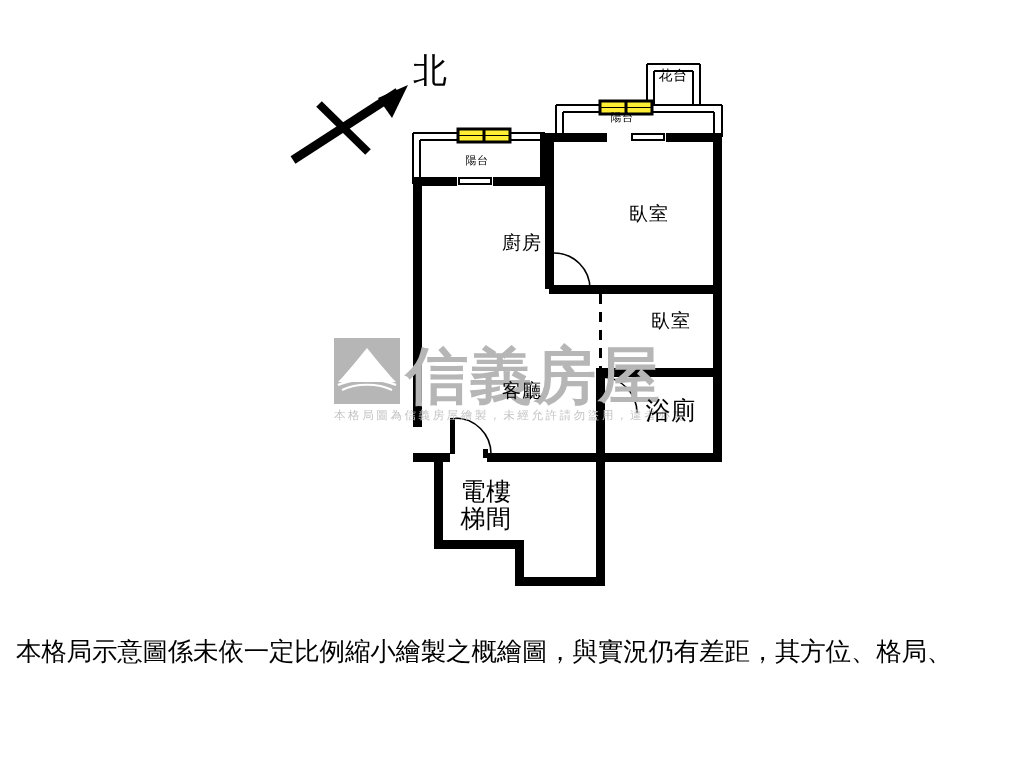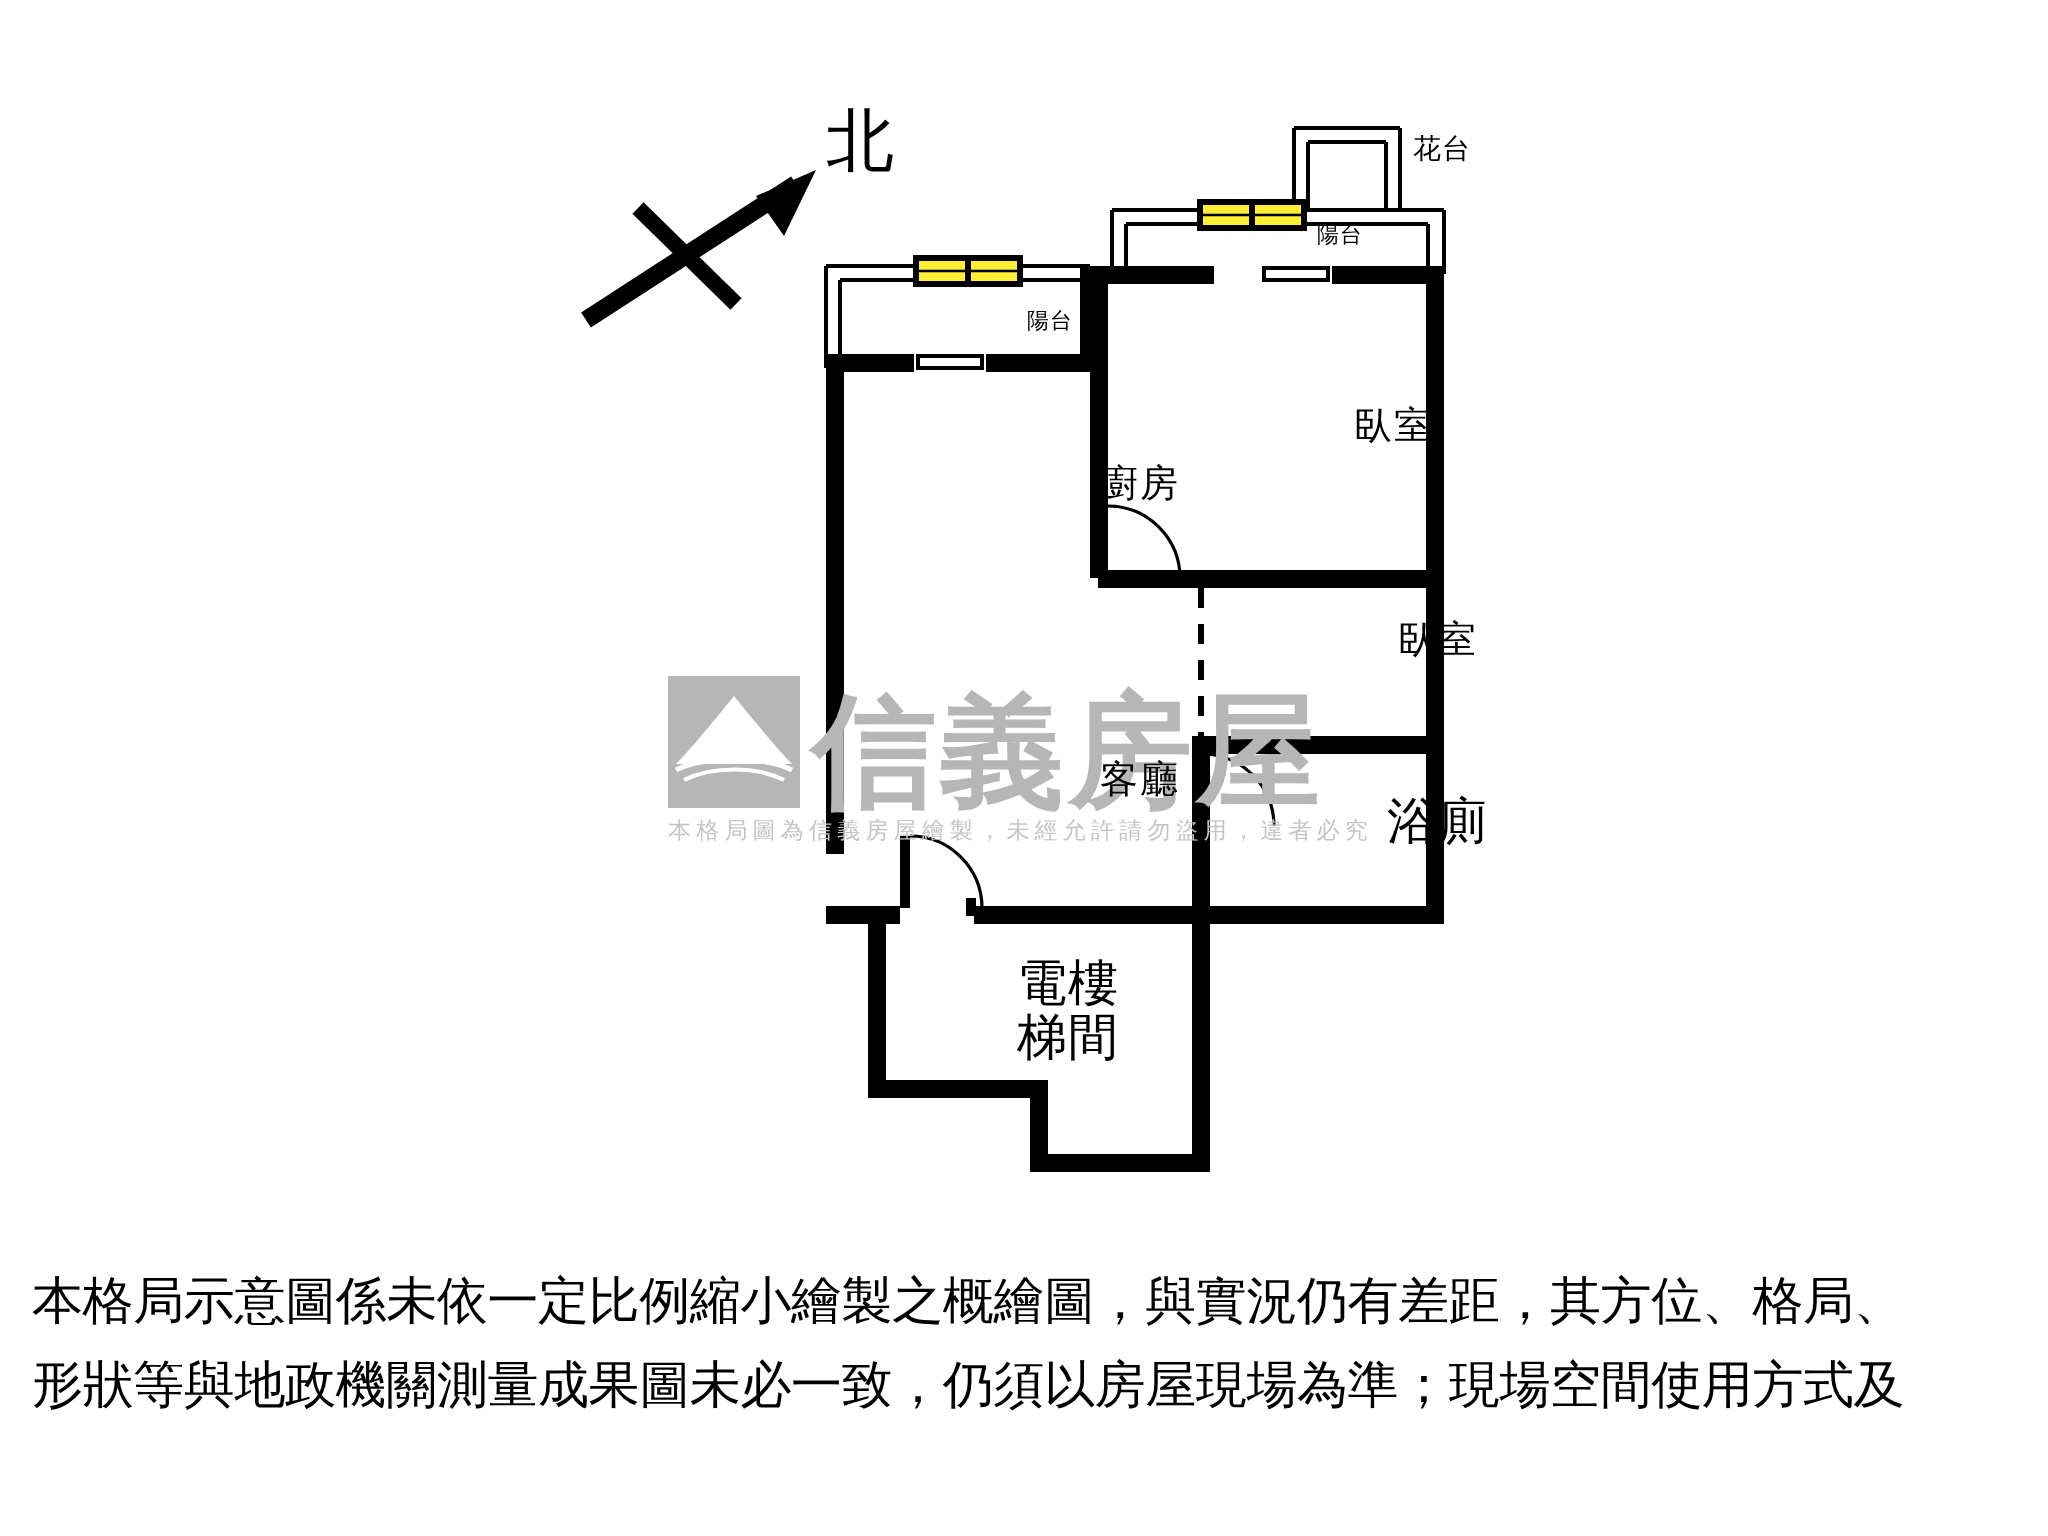--- a/index.html
+++ b/index.html
@@ -30,21 +30,20 @@
   }
   .room-label {
     position: absolute;
     color: #000000;
     font-weight: 400;
     line-height: 1.08;
     white-space: pre;
     text-align: center;
     font-family: "DejaVu Sans", "Liberation Sans", sans-serif;
     z-index: 6;
-    margin-left: 48px;
   }
   .label-lg { font-size: 19px; letter-spacing: 1px; }
   .label-md { font-size: 25px; letter-spacing: 0.5px; }
   .label-sm { font-size: 11px; letter-spacing: 0.5px; }
   .label-xs { font-size: 14px; letter-spacing: 0.5px; }
   .compass-label {
     position: absolute;
     font-size: 34px;
     color: #000000;
     z-index: 6;
@@ -234,14 +233,13 @@
       <path d="M 8 52 C 22 45 44 45 58 52" fill="none" stroke="#ffffff" stroke-width="2"></path>
     </svg>
     <div id="watermark-note">本格局圖為信義房屋繪製，未經允許請勿盜用，違者必究</div>
     <div id="watermark-wordmark">信義房屋</div>
   </div>
 
 </div>
 
 <div id="disclaimer">
   <p>本格局示意圖係未依一定比例縮小繪製之概繪圖，與實況仍有差距，其方位、格局、</p>
-  <p>形狀等與地政機關測量成果圖未必一致，仍須以房屋現場為準；現場空間使用方式及</p>
 </div>
 
 </body></html>

